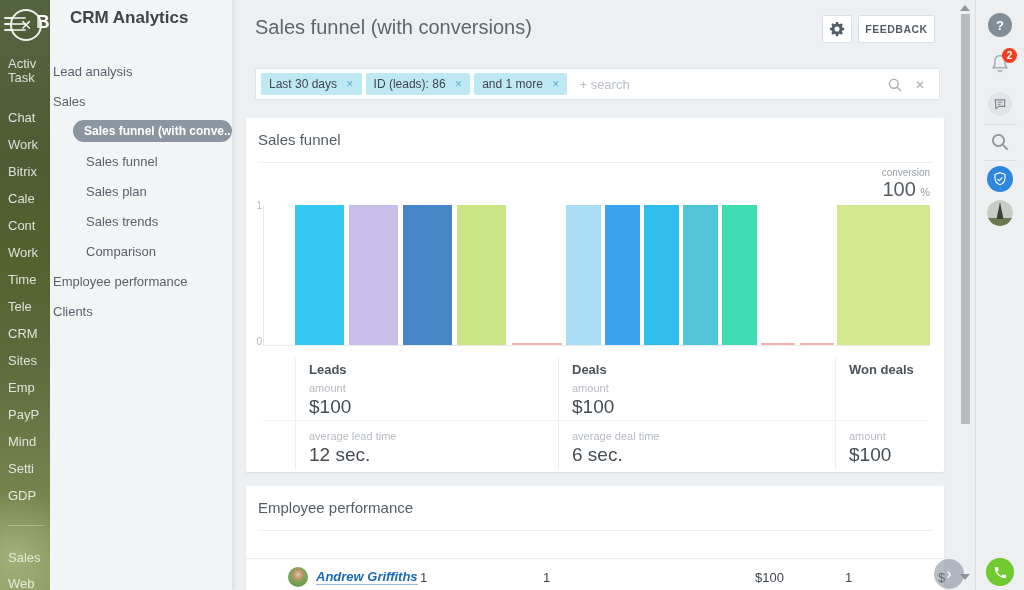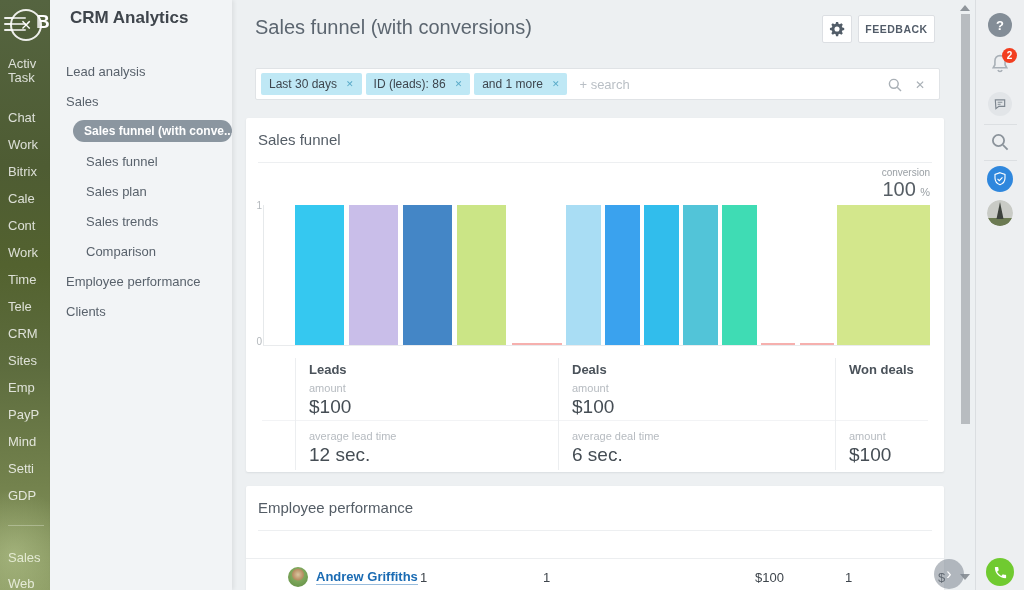--- a/index.html
+++ b/index.html
@@ -24,21 +24,21 @@
   #hamburger span { display:block; height:2px; margin-bottom:4px; background:rgba(255,255,255,.9); border-radius:1px; }
   #logo-text { position:absolute; left:36px; top:11px; font-size:19px; font-weight:bold; color:#fff; white-space:nowrap; }
   #close-btn { position:absolute; left:10px; top:9px; width:32px; height:32px; border-radius:50%;
     border:2px solid rgba(255,255,255,.9); background:rgba(60,72,40,.18); z-index:30;
     display:flex; align-items:center; justify-content:center; color:#fff; font-size:14px; cursor:pointer; }
   
   #menu-panel { position:absolute; left:50px; top:0; width:182px; height:590px;
     background:#f2f4f6; box-shadow:2px 0 4px rgba(0,0,0,.07); z-index:5; }
   #menu-title { position:absolute; left:20px; top:8px; font-size:17px; font-weight:600; color:#3f454c; }
   #menu-items { position:absolute; left:0; top:56px; width:182px; }
-  .sb-item { height:30px; display:flex; align-items:center; padding-left:16px;
+  .sb-item { height:30px; display:flex; align-items:center; padding-left:3px;
     font-size:13px; color:#59626c; cursor:pointer; white-space:nowrap; overflow:hidden; }
   .sb-item.sub { padding-left:36px; }
   .sb-item.selected span { background:#8b96a0; color:#fff; border-radius:13px; padding:4px 11px;
     margin-left:-13px; font-size:12px; font-weight:bold; max-width:162px; overflow:hidden; }
   
   #page-title { position:absolute; left:255px; top:16px; font-size:20px; color:#5c6670; }
   .hdr-btn { position:absolute; top:15px; height:28px; background:#fff; border:1px solid #dcdfe3; border-radius:2px;
     display:flex; align-items:center; justify-content:center; cursor:pointer; }
   #gear-btn { left:822px; width:30px; }
   #feedback-btn { left:858px; width:77px; font-size:10.5px; font-weight:bold; letter-spacing:.5px; color:#525c69; }
@@ -80,21 +80,21 @@
   #emp-header div { font-size:10px; color:#606a74; letter-spacing:.4px; white-space:nowrap; overflow:hidden; }
   #emp-header-divider { position:absolute; left:0; right:0; top:72px; height:1px; background:#eceef0; }
   #emp-rows .emp-row { position:relative; height:34px; display:grid;
     grid-template-columns:137px 123px 122px 90px 90px 93px 40px; align-items:center; }
   #emp-rows { position:absolute; top:74px; left:37px; width:661px; }
   .emp-cell { font-size:13px; color:#3f464d; white-space:nowrap; overflow:hidden; }
   .person-cell { display:flex; align-items:center; }
   .row-avatar { width:20px; height:20px; border-radius:50%; margin:0 8px 0 5px; flex:none;
     background:radial-gradient(circle at 50% 38%, #d9c7a0 0%, #b78c62 34%, #7fa85c 40%, #5d8a42 100%); }
   .person-link { font-size:13px; font-weight:bold; color:#1a6bb3; border-bottom:1px solid rgba(26,107,179,.45);
-    cursor:pointer; line-height:15px; }
+    cursor:pointer; line-height:15px;font-style:italic; }
   
   #float-next { position:absolute; left:934px; top:559px; width:30px; height:30px; border-radius:50%;
     background:rgba(125,135,146,.55); color:#fff; font-size:16px; display:flex; align-items:center;
     justify-content:center; z-index:8; cursor:pointer; }
   
   #scroll-up, #scroll-down { position:absolute; left:960px; width:0; height:0; border-left:5px solid transparent;
     border-right:5px solid transparent; cursor:pointer; }
   #scroll-up { top:5px; border-bottom:6px solid #8f959b; }
   #scroll-down { top:574px; border-top:6px solid #8f959b; }
   #scroll-thumb { position:absolute; left:961px; top:14px; width:9px; height:410px; background:#b8bcc0; cursor:pointer; }

